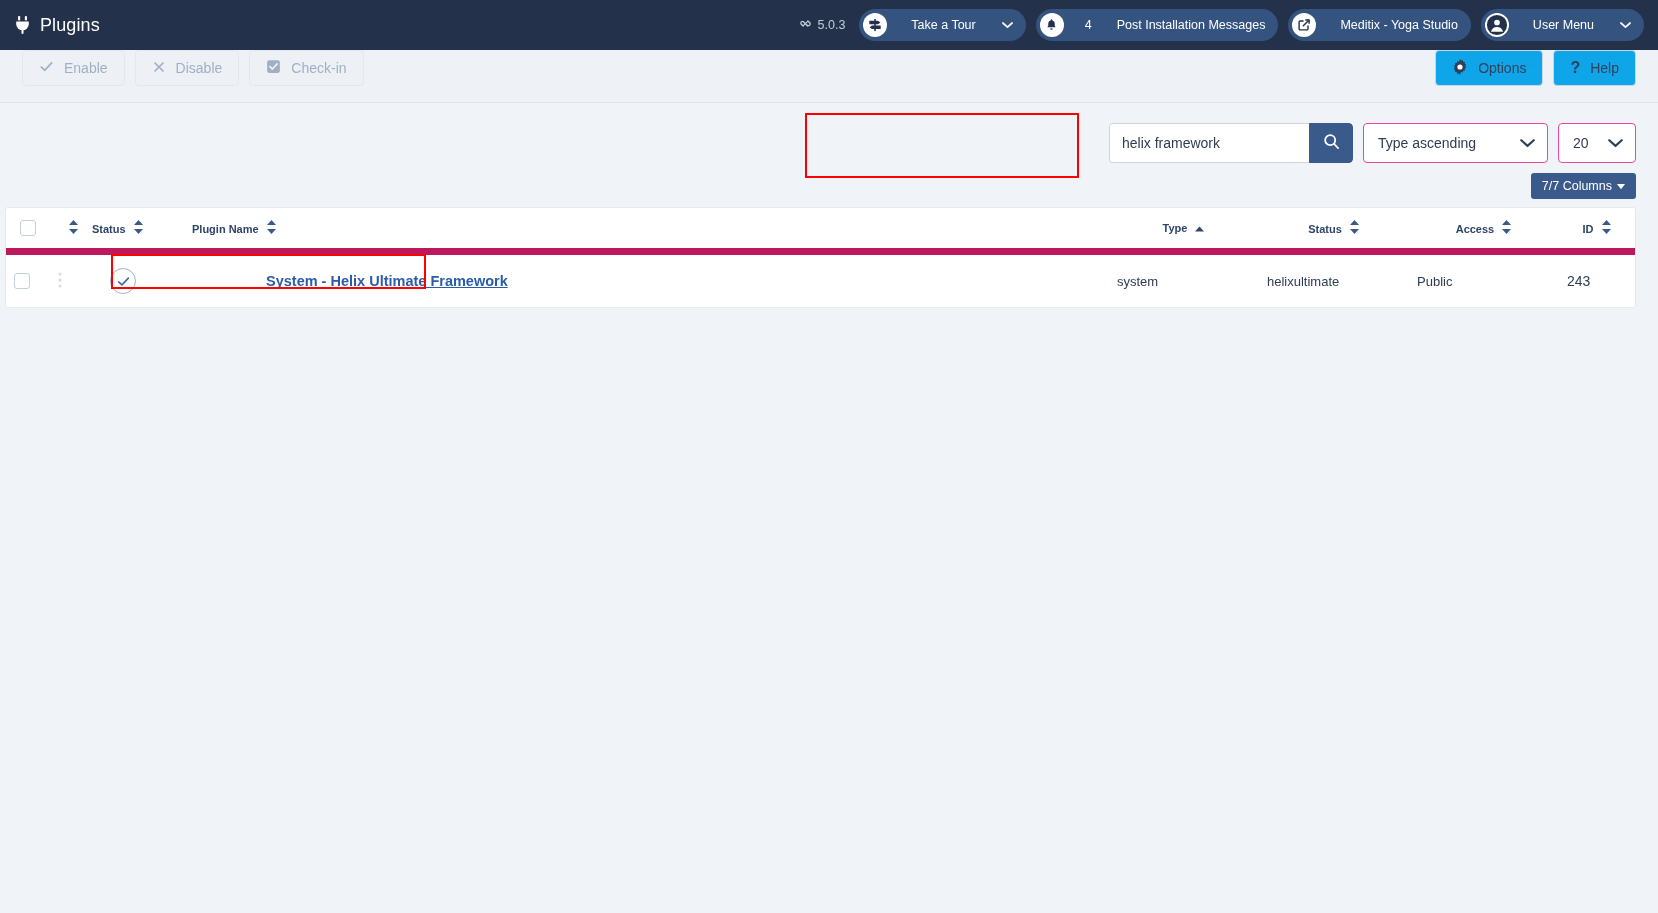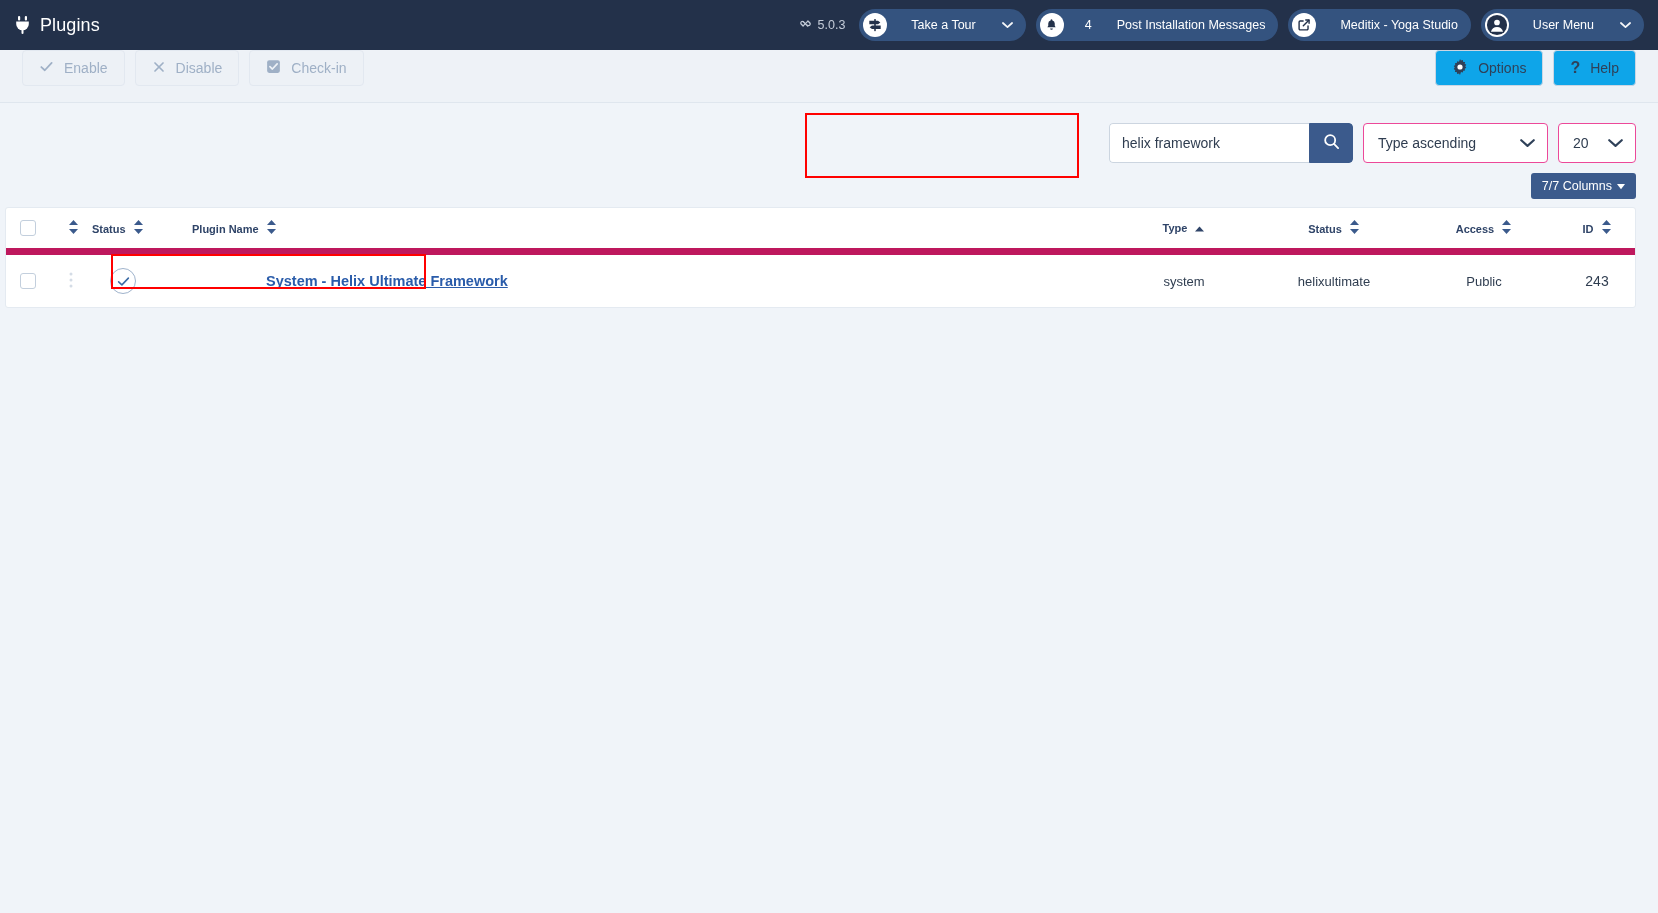--- a/index.html
+++ b/index.html
@@ -238,21 +238,20 @@
   th.c-name { text-align: left; padding-left: 14px; }
   th.c-type { width: 150px; }
   th.c-element { width: 150px; }
   th.c-access { width: 150px; }
   th.c-id { width: 76px; }
 
   tbody td {
     padding: 13px 8px;
     font-size: 13px;
     color: #2f3d50;
-    text-align: center;
     vertical-align: middle;
   }
   td.c-name { text-align: left; padding-left: 0; }
   td.c-id { font-size: 14px; }
   .row-check {
     width: 16px; height: 16px;
     border: 1px solid #c3cfdd;
     border-radius: 3px;
     background: #fff;
     display: inline-block;

